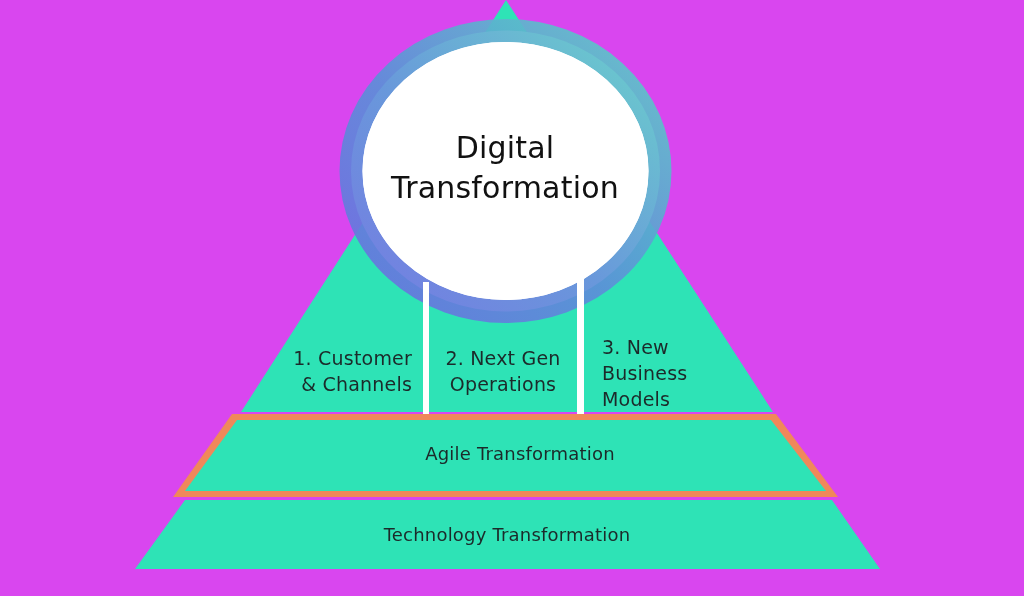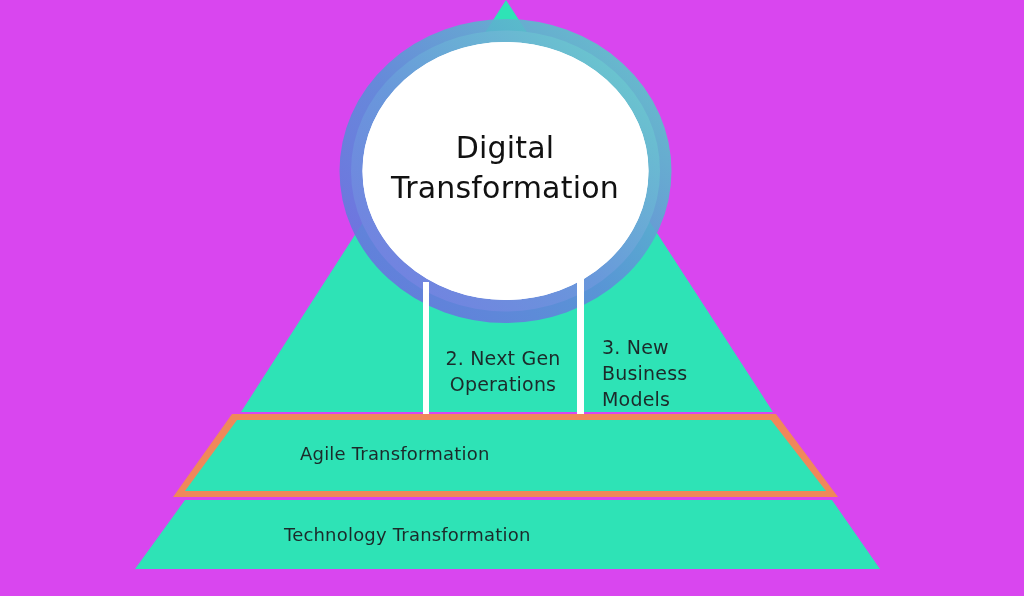--- a/index.html
+++ b/index.html
@@ -31,20 +31,21 @@
   .pillar {
     font-size: 19px;
     line-height: 26px;
   }
   #pillar-1 { left: 262px; width: 150px; top: 345px; text-align: right; }
   #pillar-2 { left: 432px; width: 142px; top: 345px; text-align: center; }
   #pillar-3 { left: 602px; width: 140px; top: 334px; text-align: left; }
   .band {
     font-size: 18px;
     line-height: 24px;
+    text-align: center;
   }
   #agile-label { left: 300px; width: 440px; top: 442px; }
   #tech-label  { left: 284px; width: 446px; top: 523px; }
 </style>
 </head>
 <body>
 
 <div id="stage">
 
   <svg id="shapes" width="1024" height="596" viewBox="0 0 1024 596">
@@ -77,20 +78,22 @@
       <polygon points="232,414 776,414 838,497 173,497" fill="#F0885A"></polygon>
       <polygon points="237,420 771,420 826,491 185,491" fill="#2EE3B6"></polygon>
     </g>
 
     <polygon points="185,500 832,500 880,569 135,569" fill="#2EE3B6"></polygon>
   </svg>
 
   <div class="lbl title">Digital
 Transformation</div>
 
+  <div class="lbl pillar" id="pillar-1">1. Customer
+&amp; Channels</div>
   <div class="lbl pillar" id="pillar-2">2. Next Gen
 Operations</div>
   <div class="lbl pillar" id="pillar-3">3. New
 Business
 Models</div>
 
   <div class="lbl band" id="agile-label">Agile Transformation</div>
   <div class="lbl band" id="tech-label">Technology Transformation</div>
 </div>
 

